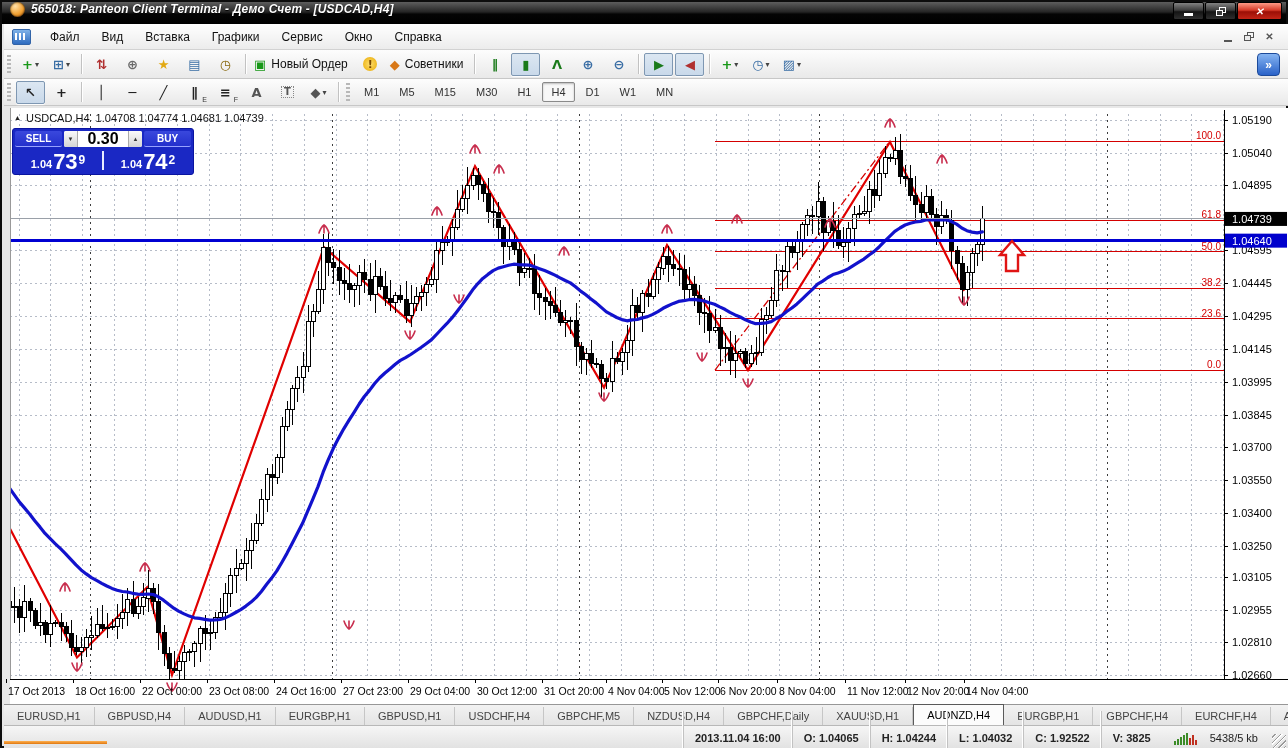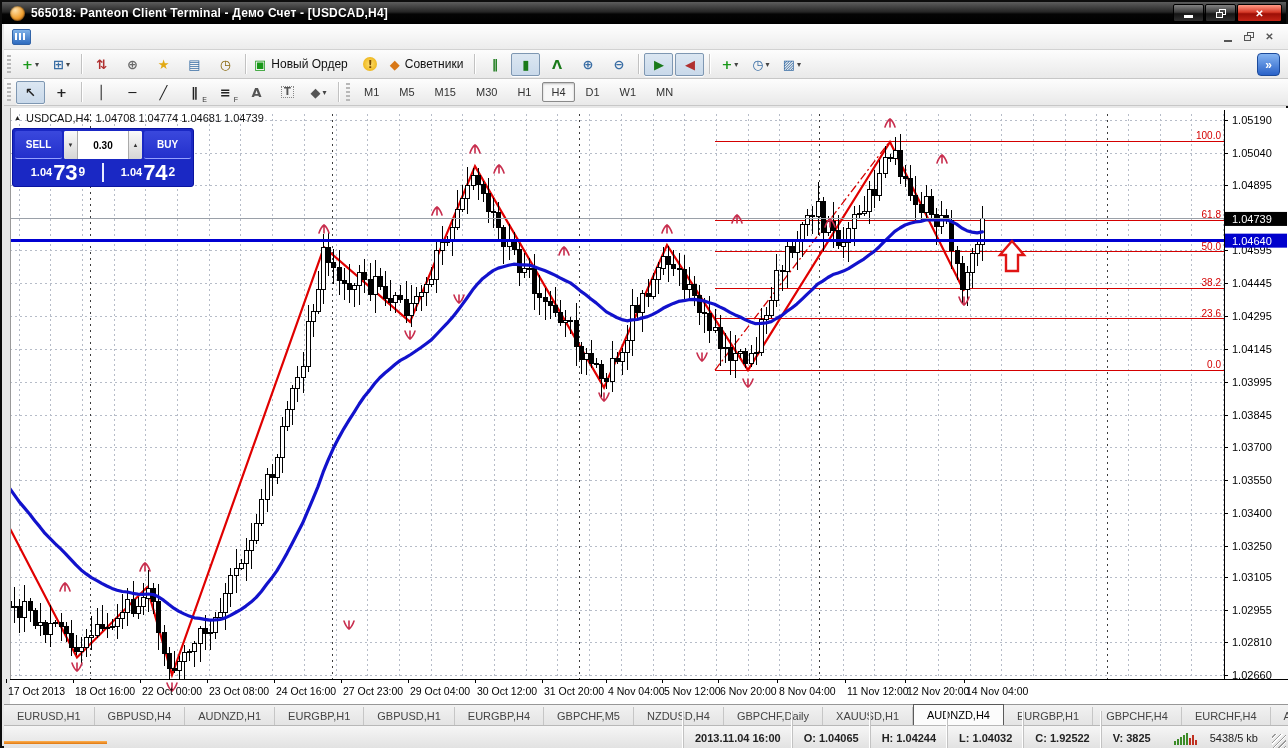--- a/index.html
+++ b/index.html
@@ -1,20 +1,20 @@
 <!DOCTYPE html>
 <html><head>
 <meta charset="utf-8">
 <style>
   html,body{margin:0;padding:0;width:1288px;height:748px;overflow:hidden;background:#000;
     font-family:"Liberation Sans",sans-serif;-webkit-font-smoothing:antialiased;}
   .win{position:absolute;inset:0;border:2px solid #0d0d0d;background:#e8e8e8;box-sizing:border-box;}
   
-  .titlebar{position:absolute;left:0;top:0;width:100%;height:22px;z-index:6;display:flex;align-items:center;
-    background:linear-gradient(180deg,#5d5d5d 0%,#262626 45%,#050505 55%,#000 100%);}
+  .titlebar{position:absolute;left:0;top:0;width:100%;height:22px;z-index:6;display:flex;
+    background:linear-gradient(180deg,#5d5d5d 0%,#262626 45%,#050505 55%,#000 100%);font-style:italic;}
   .logo{width:15px;height:15px;border-radius:50%;margin:0 6px 0 8px;
     background:radial-gradient(circle at 35% 28%,#ffe0a8,#f2a233 55%,#a85408 95%);box-shadow:0 0 2px #000 inset;}
   .title{color:#fff;font-size:12px;font-weight:bold;letter-spacing:.2px;text-shadow:0 1px 1px #000;}
   .wbtns{margin-left:auto;display:flex;margin-right:4px;}
   .wb{width:29px;height:16px;margin-left:1px;border:1px solid #000;border-radius:2px;display:flex;
     align-items:center;justify-content:center;color:#fff;font-size:10px;
     background:linear-gradient(#828282,#3c3c3c 45%,#141414 55%,#2e2e2e);}
   .wb.close{width:43px;background:linear-gradient(#ff9a86,#d63a28 45%,#9c0f06 55%,#c32416);font-weight:bold;}
   .gmin{width:9px;height:3px;background:#fff;margin-top:6px;}
   .grst{position:relative;width:10px;height:9px;}
@@ -56,32 +56,32 @@
   .tfbtn.pressed{border:1px solid #8a8a8a;background:#f8f8f8;box-shadow:inset 0 1px 2px #bbb;text-align:center;}
   .bluebadge{position:absolute;right:6px;top:51px;width:21px;height:21px;z-index:7;border-radius:4px;
     border:1px solid #1c4a9a;background:linear-gradient(#85b4f2,#2a62c8);color:#fff;font-size:12px;font-weight:bold;
     display:flex;align-items:center;justify-content:center;}
   
   #chart{position:absolute;left:0;top:0;z-index:1;}
   .ohlc-label{position:absolute;left:12px;top:110px;z-index:2;font-size:11px;color:#111;white-space:pre;}
   .tri{font-size:7px;vertical-align:2px;margin-right:5px;color:#222;}
   .trade-panel{position:absolute;left:10px;top:126px;width:182px;z-index:2;background:#1a28c4;
     border:1px solid #0a14a0;border-radius:3px;padding:2px;box-sizing:border-box;}
-  .tp-row1{display:flex;height:28px;gap:2px;}
+  .tp-row1{display:flex;height:16px;gap:2px;}
   .tp-btn{flex:0 0 47px;background:linear-gradient(#3a48dd,#2330cc);border-radius:2px;color:#fff;
     font-size:10px;font-weight:bold;display:flex;align-items:center;justify-content:center;
     border-bottom:1px solid #97a2ff;}
   .tp-spin{flex:1;display:flex;background:#fff;border-radius:2px;overflow:hidden;}
   .spin-b{flex:0 0 13px;background:linear-gradient(#fafafa,#d5d5d5);color:#333;font-size:6px;
     display:flex;align-items:center;justify-content:center;}
   .spin-b.l{border-right:1px solid #aaa;}
   .spin-b.r{border-left:1px solid #aaa;}
-  .spin-val{flex:1;color:#000;font-size:10px;font-weight:bold;display:flex;align-items:center;justify-content:center;}
+  .spin-val{flex:1;color:#000;font-size:16px;font-weight:bold;display:flex;align-items:center;justify-content:center;}
   .tp-row2{display:flex;margin-top:2px;height:23px;align-items:flex-end;}
-  .tp-price{flex:1;color:#fff;display:flex;align-items:center;justify-content:center;padding-bottom:1px;}
+  .tp-price{flex:1;color:#fff;display:flex;align-items:flex-end;justify-content:center;padding-bottom:1px;}
   .tp-div{width:2px;background:#e8ecff;margin:2px 1px;align-self:stretch;}
   .pint{font-size:11px;font-weight:bold;margin-right:1px;line-height:13px;}
   .pbig{font-size:22px;font-weight:bold;line-height:19px;}
   .psup{font-size:12px;font-weight:bold;line-height:22px;vertical-align:top;margin-left:1px;}
   
   .tabbar{position:absolute;left:2px;top:702px;width:1284px;height:21px;z-index:6;display:flex;align-items:flex-end;
     background:linear-gradient(#f2f2f2,#e3e3e3);border-top:1px solid #979797;font-size:11px;}
   .tab{color:#444;padding:3px 13px 3px 13px;border-right:1px solid #c6c6c6;line-height:13px;white-space:nowrap;}
   .tab.active{background:#fcfcfc;color:#000;border:1px solid #5a5a5a;border-bottom:none;padding:4px 13px 4px;}
   
@@ -677,20 +677,29 @@
         </span>
       <span class="wb">
           <span class="grst"></span>
         </span>
       <span class="wb close">✕</span>
     </span>
   </div>
 
   <div class="menubar">
     <span class="appicon"></span>
+    <span id="menus" style="display:flex;">
+        <span class="menu-item">Файл</span>
+        <span class="menu-item">Вид</span>
+        <span class="menu-item">Вставка</span>
+        <span class="menu-item">Графики</span>
+        <span class="menu-item">Сервис</span>
+        <span class="menu-item">Окно</span>
+        <span class="menu-item">Справка</span>
+      </span>
     <span class="childctl">
       <span class="cbtn">
           <span class="cmin"></span>
         </span>
       <span class="cbtn">
           <span class="crst"></span>
         </span>
       <span class="cbtn">✕</span>
     </span>
   </div>
@@ -843,24 +852,24 @@
           <span class="pint">1.04</span>
           <span class="pbig">74</span>
           <span class="psup">2</span>
         </div>
     </div>
   </div>
 
   <div class="tabbar" id="tabbar">
       <span class="tab">EURUSD,H1</span>
       <span class="tab">GBPUSD,H4</span>
-      <span class="tab">AUDNZD,H1</span>
+      <span class="tab">AUDUSD,H1</span>
       <span class="tab">EURGBP,H1</span>
       <span class="tab">GBPUSD,H1</span>
-      <span class="tab">EURGBP,H4</span>
+      <span class="tab">USDCHF,H4</span>
       <span class="tab">GBPCHF,M5</span>
       <span class="tab">NZDUSD,H4</span>
       <span class="tab">GBPCHF,Daily</span>
       <span class="tab">XAUUSD,H1</span>
       <span class="tab active">AUDNZD,H4</span>
       <span class="tab">EURGBP,H1</span>
       <span class="tab">GBPCHF,H4</span>
       <span class="tab">EURCHF,H4</span>
       <span class="tab">AUDNZD,Daily</span>
     </div>

